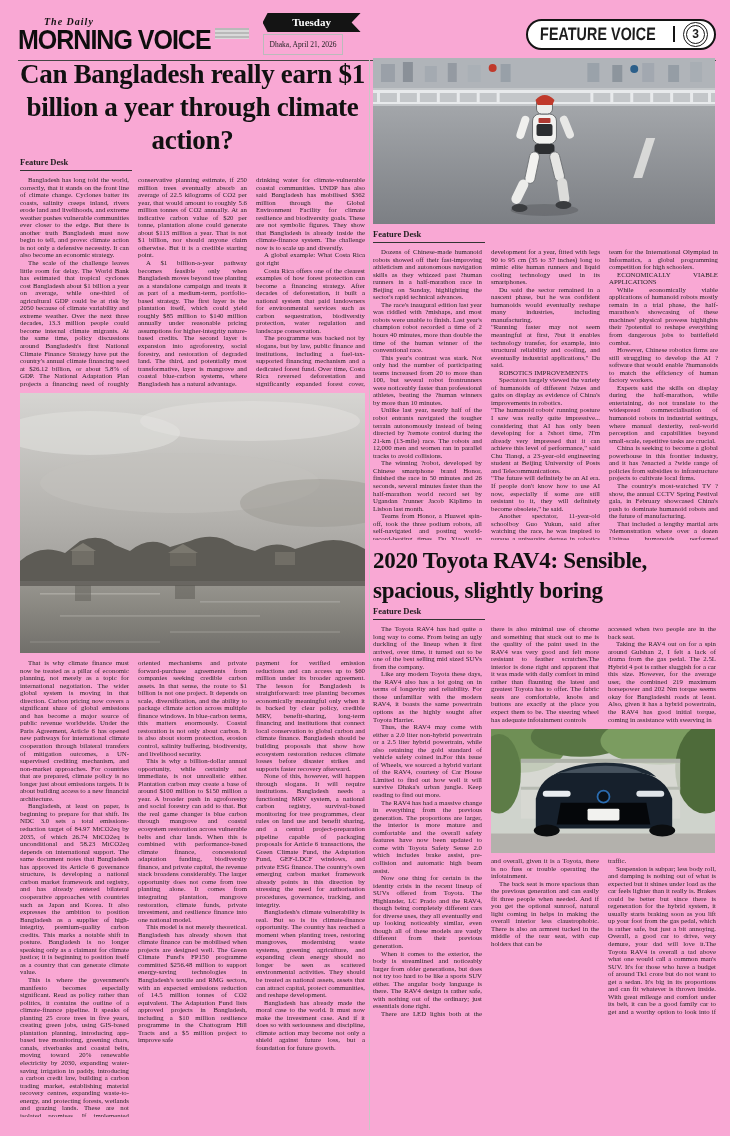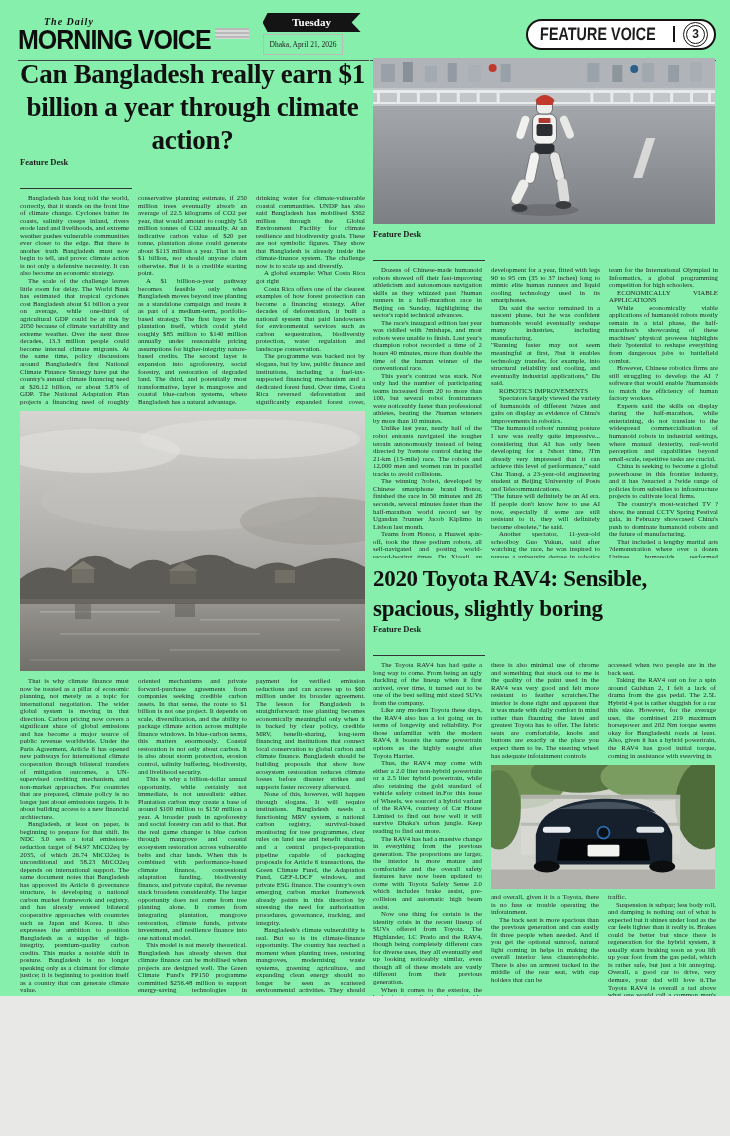--- a/index.html
+++ b/index.html
@@ -1,16 +1,16 @@
 <!DOCTYPE html>
 <html><head>
 <meta charset="utf-8">
 <style>
   html,body{margin:0;padding:0;background:#e8e8e6;}
-  .page{position:relative;width:730px;height:996px;background:#86efac;box-sizing:border-box;
+  .page{position:relative;width:730px;height:1136px;background:#f9a8d4;box-sizing:border-box;
         font-family:"Liberation Serif",serif;color:#1d1d1d;overflow:hidden;}
 
   
   .hdr{position:absolute;top:12px;left:18px;right:14px;height:44px;display:flex;align-items:center;
        border-bottom:1.5px solid #444;padding-bottom:4px;}
   .logo{display:flex;flex-direction:column;line-height:1;}
   .logo-top{font-size:10px;font-weight:bold;font-style:italic;letter-spacing:1px;color:#111;margin-left:26px;}
   .logo-main{font-family:"Liberation Sans",sans-serif;font-weight:bold;font-size:25px;letter-spacing:-1px;
              color:#0e0e0e;transform:scaleY(1.12);transform-origin:left;}
   .logo-tag{width:34px;height:11px;background:repeating-linear-gradient(#b9b9b9 0 2px,#d9d9d9 2px 4px);margin:1px 0 0 4px;}
@@ -33,21 +33,21 @@
   .half-left{width:345px;flex:none;}
   .v-rule{width:1px;background:#c8c8c5;margin:2px 3px 6px 4px;flex:none;}
   .half-right{flex:1;min-width:0;}
 
   h1.headline,h2.headline{font-weight:bold;color:#111;margin:0;letter-spacing:-0.3px;}
   .h-climate{font-size:27px;line-height:33px;margin:3px 0 7px;text-align:center;}
   .h-robots{font-size:23px;line-height:30px;margin:5px 0 4px;letter-spacing:-0.4px;}
   .h-rav4{font-size:23px;line-height:30px;margin:2px 0 6px;}
 
   .byline{font-weight:bold;font-size:8.5px;width:112px;border-bottom:1px solid #333;
-          padding-bottom:21px;margin-bottom:5px;}
+          padding-bottom:3px;margin-bottom:5px;}
 
   .cols{display:flex;gap:9px;}
   .col{width:109px;flex:none;overflow:hidden;font-size:6.8px;line-height:7.55px;
        text-align:justify;color:#262626;}
   .col p{margin:0;text-indent:8px;}
   .col p.cont{text-indent:0;}
   .cols-climate-top{height:212px;}
   .cols-climate-bottom{height:458px;}
   .cols-robots{height:292px;margin-bottom:6px;}
   .rav4-body{display:flex;gap:9px;height:392px;}

